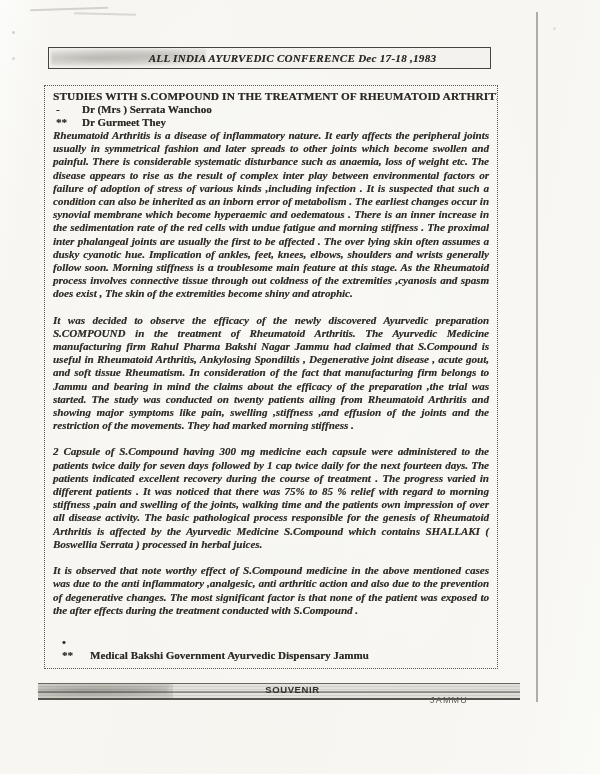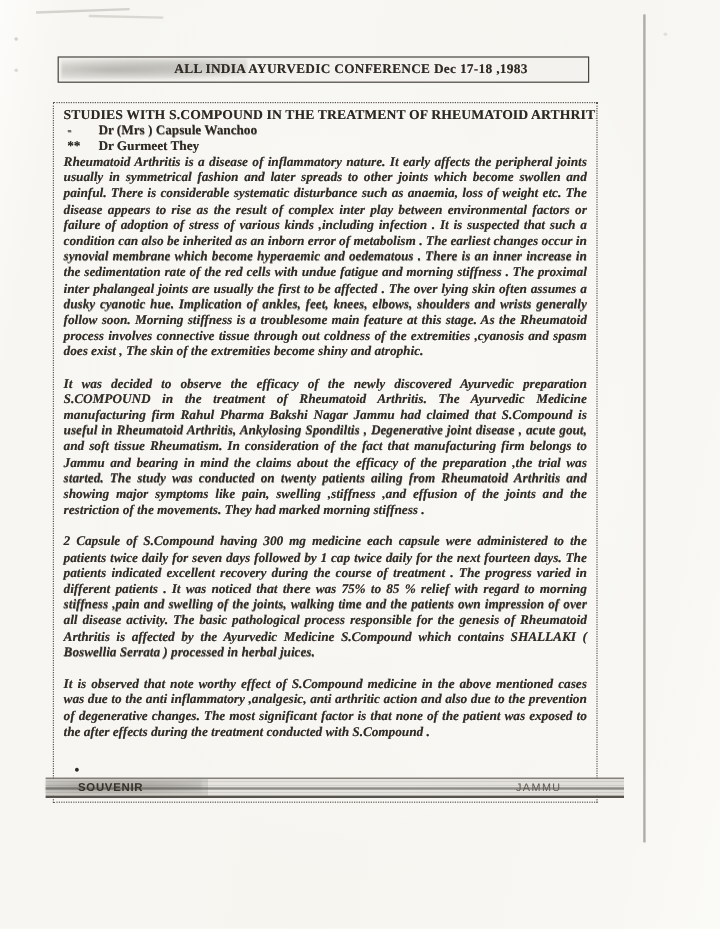--- a/index.html
+++ b/index.html
@@ -42,20 +42,21 @@
       radial-gradient(ellipse at 28% 55%, rgba(116,114,106,0.42), rgba(146,144,136,0.16) 58%, rgba(0,0,0,0) 78%),
       radial-gradient(ellipse at 72% 30%, rgba(128,126,118,0.28), rgba(0,0,0,0) 70%);
     filter:blur(1px);
   }
   .header-title {
     position:relative; z-index:1;
     font-weight:bold; font-size:11px; letter-spacing:0.3px;
     white-space:nowrap; padding-left:46px;
     color:#2e2a24;
     text-shadow:0.2px 0.2px 0.4px rgba(45,40,33,0.55);
+    font-style:italic;
   }
   
   .article-box {
     position:absolute; left:44px; top:85px; width:454px; height:584px;
     border:1.5px dotted #5c5750; box-sizing:border-box;
     padding:3px 8px 5px 8px;
     display:flex; flex-direction:column;
     overflow:hidden;
     text-shadow:0.2px 0.2px 0.35px rgba(43,38,31,0.55);
   }
@@ -68,28 +69,28 @@
   .para {
     margin:0; font-weight:bold; font-size:11px; line-height:13.2px;
     text-align:justify; color:#322d27;font-style:italic;
   }
   .gap { margin-top:13px; }
   .footnotes { margin-top:auto; font-weight:bold; font-size:11px; line-height:13.6px; color:#2d2923; }
   .footnote-row { display:flex; }
   .footnote-marker { width:28px; padding-left:9px; flex:none; }
   
   .footer-bar {
-    position:absolute; left:38px; top:648px; width:482px; height:17px;
+    position:absolute; left:38px; top:683px; width:482px; height:17px;
     box-sizing:border-box;
     border-top:1px solid #6b675f;
     border-bottom:2.5px solid #56534c;
     background:
       repeating-linear-gradient(180deg, rgba(104,101,93,0.08) 0 2px, rgba(104,101,93,0.22) 2px 3px),
       linear-gradient(90deg, #d8d7d1 0 135px, #efeee9 135px 62%, #e9e8e3 100%);
-    display:flex; align-items:center;
+    display:flex; align-items:center;flex-direction:column;
   }
   .footer-bar::after {
     content:""; position:absolute; left:0; right:0; top:7px; height:1.5px;
     background:rgba(62,60,54,0.45);
   }
   .footer-mottle {
     position:absolute; left:0; top:0; width:130px; height:100%;
     background:
       radial-gradient(ellipse at 35% 50%, rgba(110,108,100,0.40), rgba(0,0,0,0) 75%),
       radial-gradient(ellipse at 75% 40%, rgba(120,118,110,0.25), rgba(0,0,0,0) 70%);
@@ -121,21 +122,21 @@
   <div class="header-bar">
     <span class="header-mottle"></span>
     <span class="header-title">ALL INDIA AYURVEDIC CONFERENCE Dec 17-18 ,1983</span>
   </div>
 
   <div class="article-box">
     <div class="article-title">STUDIES WITH S.COMPOUND IN THE TREATMENT OF RHEUMATOID ARTHRITIS</div>
 
     <div class="author-row">
       <span class="author-marker">-</span>
-      <span class="author-name">Dr (Mrs ) Capsule Wanchoo</span>
+      <span class="author-name">Dr (Mrs ) Serrata Wanchoo</span>
     </div>
     <div class="author-row">
       <span class="author-marker">**</span>
       <span class="author-name">Dr Gurmeet They</span>
     </div>
 
     <p class="para">Rheumatoid Arthritis is a disease of inflammatory nature. It early affects the peripheral joints usually in symmetrical fashion and later spreads to other  joints which become swollen and painful. There is considerable systematic disturbance such as anaemia, loss of weight  etc.  The  disease appears to rise as the result of complex inter play between environmental factors or failure of adoption of stress  of various kinds ,including  infection . It is suspected that such a condition can also be inherited as an inborn error of metabolism . The earliest changes occur in synovial membrane which become hyperaemic and oedematous . There is an inner increase in the sedimentation  rate of the red  cells with undue fatigue and morning stiffness . The proximal inter phalangeal  joints are usually the first to be  affected . The over lying skin often assumes a dusky cyanotic hue. Implication of ankles, feet, knees, elbows, shoulders and wrists   generally   follow soon. Morning stiffness is a troublesome main feature at this stage. As the Rheumatoid process involves connective tissue through out coldness of the extremities ,cyanosis and spasm does exist , The skin of the extremities become shiny and atrophic.</p>
     <p class="para gap">It was decided to observe  the efficacy of the newly discovered Ayurvedic preparation S.COMPOUND in the treatment of Rheumatoid Arthritis. The Ayurvedic Medicine manufacturing firm Rahul Pharma Bakshi Nagar Jammu had claimed that S.Compound is useful in Rheumatoid Arthritis, Ankylosing Spondiltis  , Degenerative joint disease , acute gout, and soft tissue Rheumatism. In consideration of the fact that manufacturing firm belongs to Jammu  and bearing in mind  the claims about the efficacy of the preparation ,the trial was started. The study was conducted on twenty patients ailing from Rheumatoid Arthritis  and showing major symptoms  like pain, swelling ,stiffness ,and effusion  of the joints  and the restriction of the movements. They had marked morning stiffness .</p>
     <p class="para gap">2 Capsule of S.Compound having 300 mg medicine each capsule were administered to the patients twice daily for seven days followed by 1 cap twice daily for the next fourteen days. The patients indicated excellent  recovery  during the course of treatment . The progress varied in different patients . It was noticed that there was 75% to 85 % relief with regard to morning stiffness ,pain and swelling of the joints, walking time and the patients own impression of over all  disease activity. The basic pathological process responsible for the genesis of Rheumatoid Arthritis is affected by the Ayurvedic Medicine S.Compound which contains SHALLAKI ( Boswellia Serrata ) processed in herbal juices.</p>
     <p class="para gap">It is observed that note worthy effect of S.Compound medicine in the above mentioned cases was due to  the anti inflammatory ,analgesic, anti arthritic action and also due to the  prevention of degenerative changes. The most significant factor is that none of the patient  was exposed to the after effects during the treatment conducted with S.Compound .</p>

